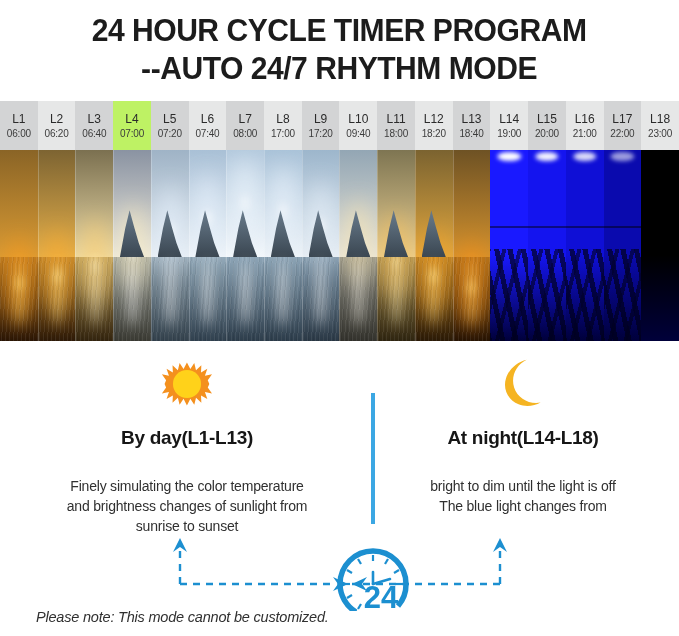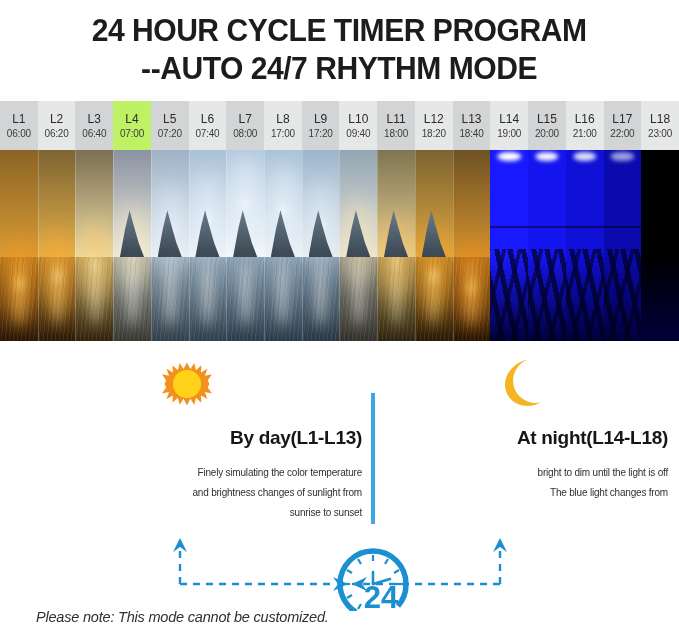--- a/index.html
+++ b/index.html
@@ -41,27 +41,27 @@
   .ncell{flex:1 1 0;position:relative;overflow:hidden;}
   .ncell .led{position:absolute;top:2px;left:50%;transform:translateX(-50%);
        width:62%;height:9px;border-radius:50%;background:#ffffff;filter:blur(2px);}
   .ncell .plants{position:absolute;left:-10%;right:-10%;bottom:0;height:48%;opacity:.8;
        background-image:repeating-linear-gradient(78deg,rgba(0,0,25,.85) 0px,rgba(0,0,25,.85) 5px,rgba(0,0,0,0) 5px,rgba(0,0,0,0) 13px),
                         repeating-linear-gradient(104deg,rgba(0,0,20,.7) 0px,rgba(0,0,20,.7) 4px,rgba(0,0,0,0) 4px,rgba(0,0,0,0) 15px);}
   .ncell .band{position:absolute;left:0;right:0;top:40%;height:2px;background:rgba(0,0,0,.45);}
 
   
   .lower{position:absolute;left:0;top:341px;width:679px;height:295px;background:#fff;}
-  .col{position:absolute;top:0;text-align:right;}
+  .col{position:absolute;top:0;text-align:center;}
   .col-day{left:12px;width:350px;}
   .col-night{left:378px;width:290px;}
   .icon-wrap{height:62px;display:flex;align-items:center;justify-content:center;
        margin-top:12px;}
   .col-title{font-size:19px;font-weight:bold;color:#161616;margin-top:12px;letter-spacing:-0.3px;}
-  .col-body{font-size:10px;line-height:20px;color:#303030;margin-top:14px;letter-spacing:-0.2px;}
+  .col-body{font-size:14px;line-height:20px;color:#303030;margin-top:27px;letter-spacing:-0.2px;}
 
   .vdivider{position:absolute;left:371px;top:52px;width:4px;height:131px;
        background:#3ba7e3;}
 
   
   .flow{position:absolute;left:0;top:195px;width:679px;height:75px;}
   .note{position:absolute;left:36px;top:268px;font-size:14.5px;font-style:italic;
        color:#303030;letter-spacing:-0.2px;}
 </style>
 </head>

